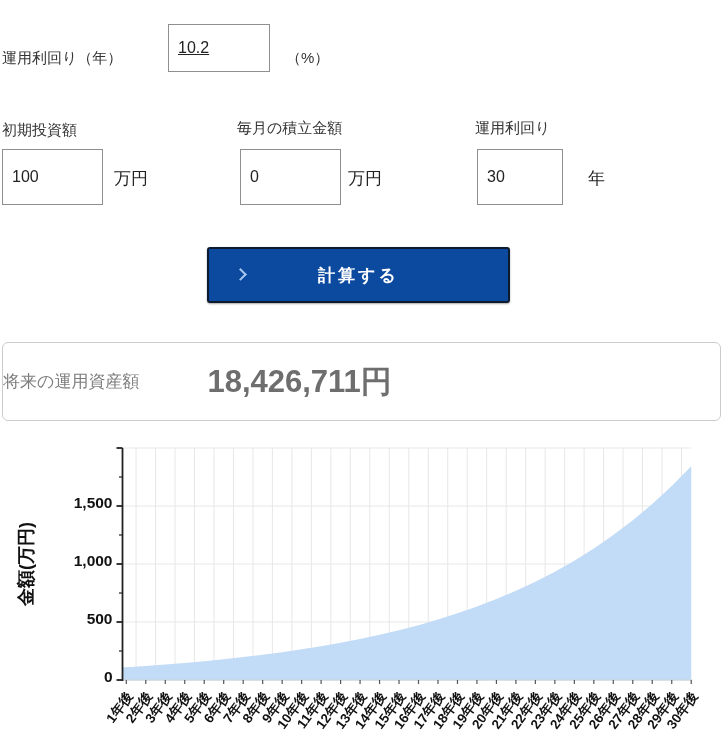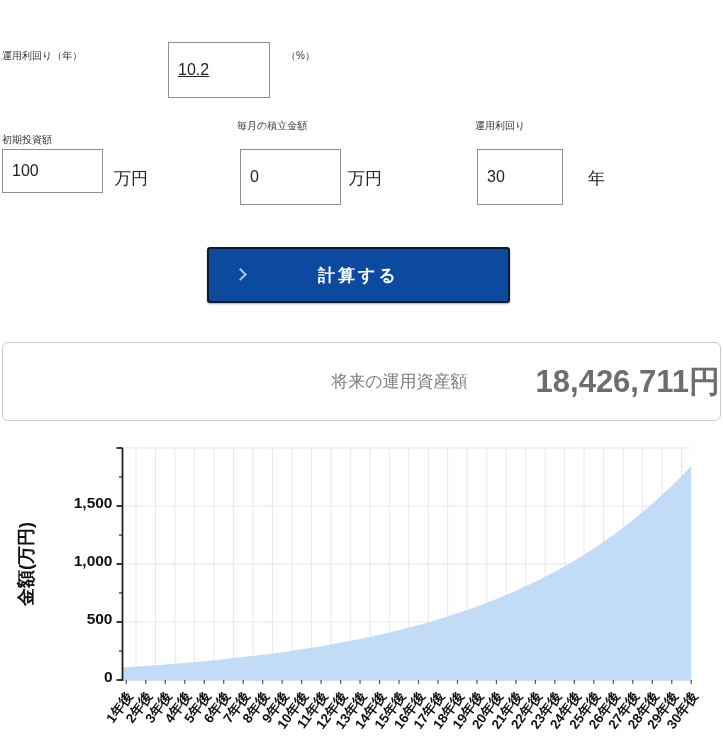--- a/index.html
+++ b/index.html
@@ -2,21 +2,21 @@
 <html><head>
 <meta charset="utf-8">
 <style>
   * { margin:0; padding:0; box-sizing:border-box; }
   html,body { width:723px; height:746px; }
   body {
     position:relative; background:#ffffff; overflow:hidden;
     font-family:"Liberation Sans", sans-serif; color:#333;
   }
   .abs { position:absolute; }
-  .field-label { font-size:10px; color:#333; white-space:nowrap; }
+  .field-label { font-size:15px; color:#333; white-space:nowrap; }
   .unit { font-size:17px; color:#222; white-space:nowrap;text-align:right; }
   input.box {
     position:absolute; border:1px solid #8f8f8f; background:#fff;
     font-size:16px; color:#222; padding:0 9px;
     font-family:"Liberation Sans", sans-serif;
   }
   #calc-btn {
     position:absolute; left:207px; top:247px; width:303px; height:56px;
     background:#0b4a9e; border:2px solid #0d1b2e; border-radius:3px;
     color:#fff; font-size:17px; font-weight:bold; letter-spacing:3px;
@@ -24,35 +24,35 @@
     box-shadow:0 1px 2px rgba(0,0,0,.35);
   }
   #calc-btn .chev {
     position:absolute; left:27px; top:50%; width:9px; height:9px;
     border-top:2px solid #a9c9ef; border-right:2px solid #a9c9ef;
     transform:translateY(-56%) rotate(45deg);
   }
   #result-panel {
     position:absolute; left:2px; top:342px; width:719px; height:79px;
     border:1px solid #cccccc; border-radius:6px; background:#fff;
-    display:flex; align-items:center; justify-content:flex-end; gap:36px;
+    display:flex; align-items:center; justify-content:flex-start; gap:36px;
   }
   #result-panel .rl { font-size:17px; color:#7d7d7d; white-space:nowrap; }
   #result-panel .rv { font-size:31px; font-weight:bold; color:#6e6e6e; white-space:nowrap;margin-left:32px; }
   #chart-svg { position:absolute; left:0; top:440px; }
 </style>
 </head>
 <body>
 
 <span class="abs field-label" style="left:2px; top:49px;">運用利回り（年）</span>
-<input class="box" style="left: 168px; top: 42px; width: 102px; height: 56px; text-decoration: underline;" value="10.2">
+<input class="box" style="left: 168px; top: 24px; width: 102px; height: 48px; text-decoration: underline;" value="10.2">
 <span class="abs field-label" style="left:286px; top:49px;">（%）</span>
 
-<span class="abs field-label" style="left:2px; top:133px;">初期投資額</span>
-<input class="box" style="left: 2px; top: 149px; width: 101px; height: 44px;" value="100">
+<span class="abs field-label" style="left:2px; top:121px;">初期投資額</span>
+<input class="box" style="left: 2px; top: 149px; width: 101px; height: 56px;" value="100">
 <span class="abs unit" style="left:114px; top:167px;">万円</span>
 
 <span class="abs field-label" style="left:237px; top:119px;">毎月の積立金額</span>
 <input class="box" style="left: 240px; top: 149px; width: 101px; height: 56px;" value="0">
 <span class="abs unit" style="left:348px; top:167px;">万円</span>
 
 <span class="abs field-label" style="left:475px; top:119px;">運用利回り</span>
 <input class="box" style="left: 477px; top: 149px; width: 86px; height: 56px;" value="30">
 <span class="abs unit" style="left:588px; top:167px;">年</span>
 

